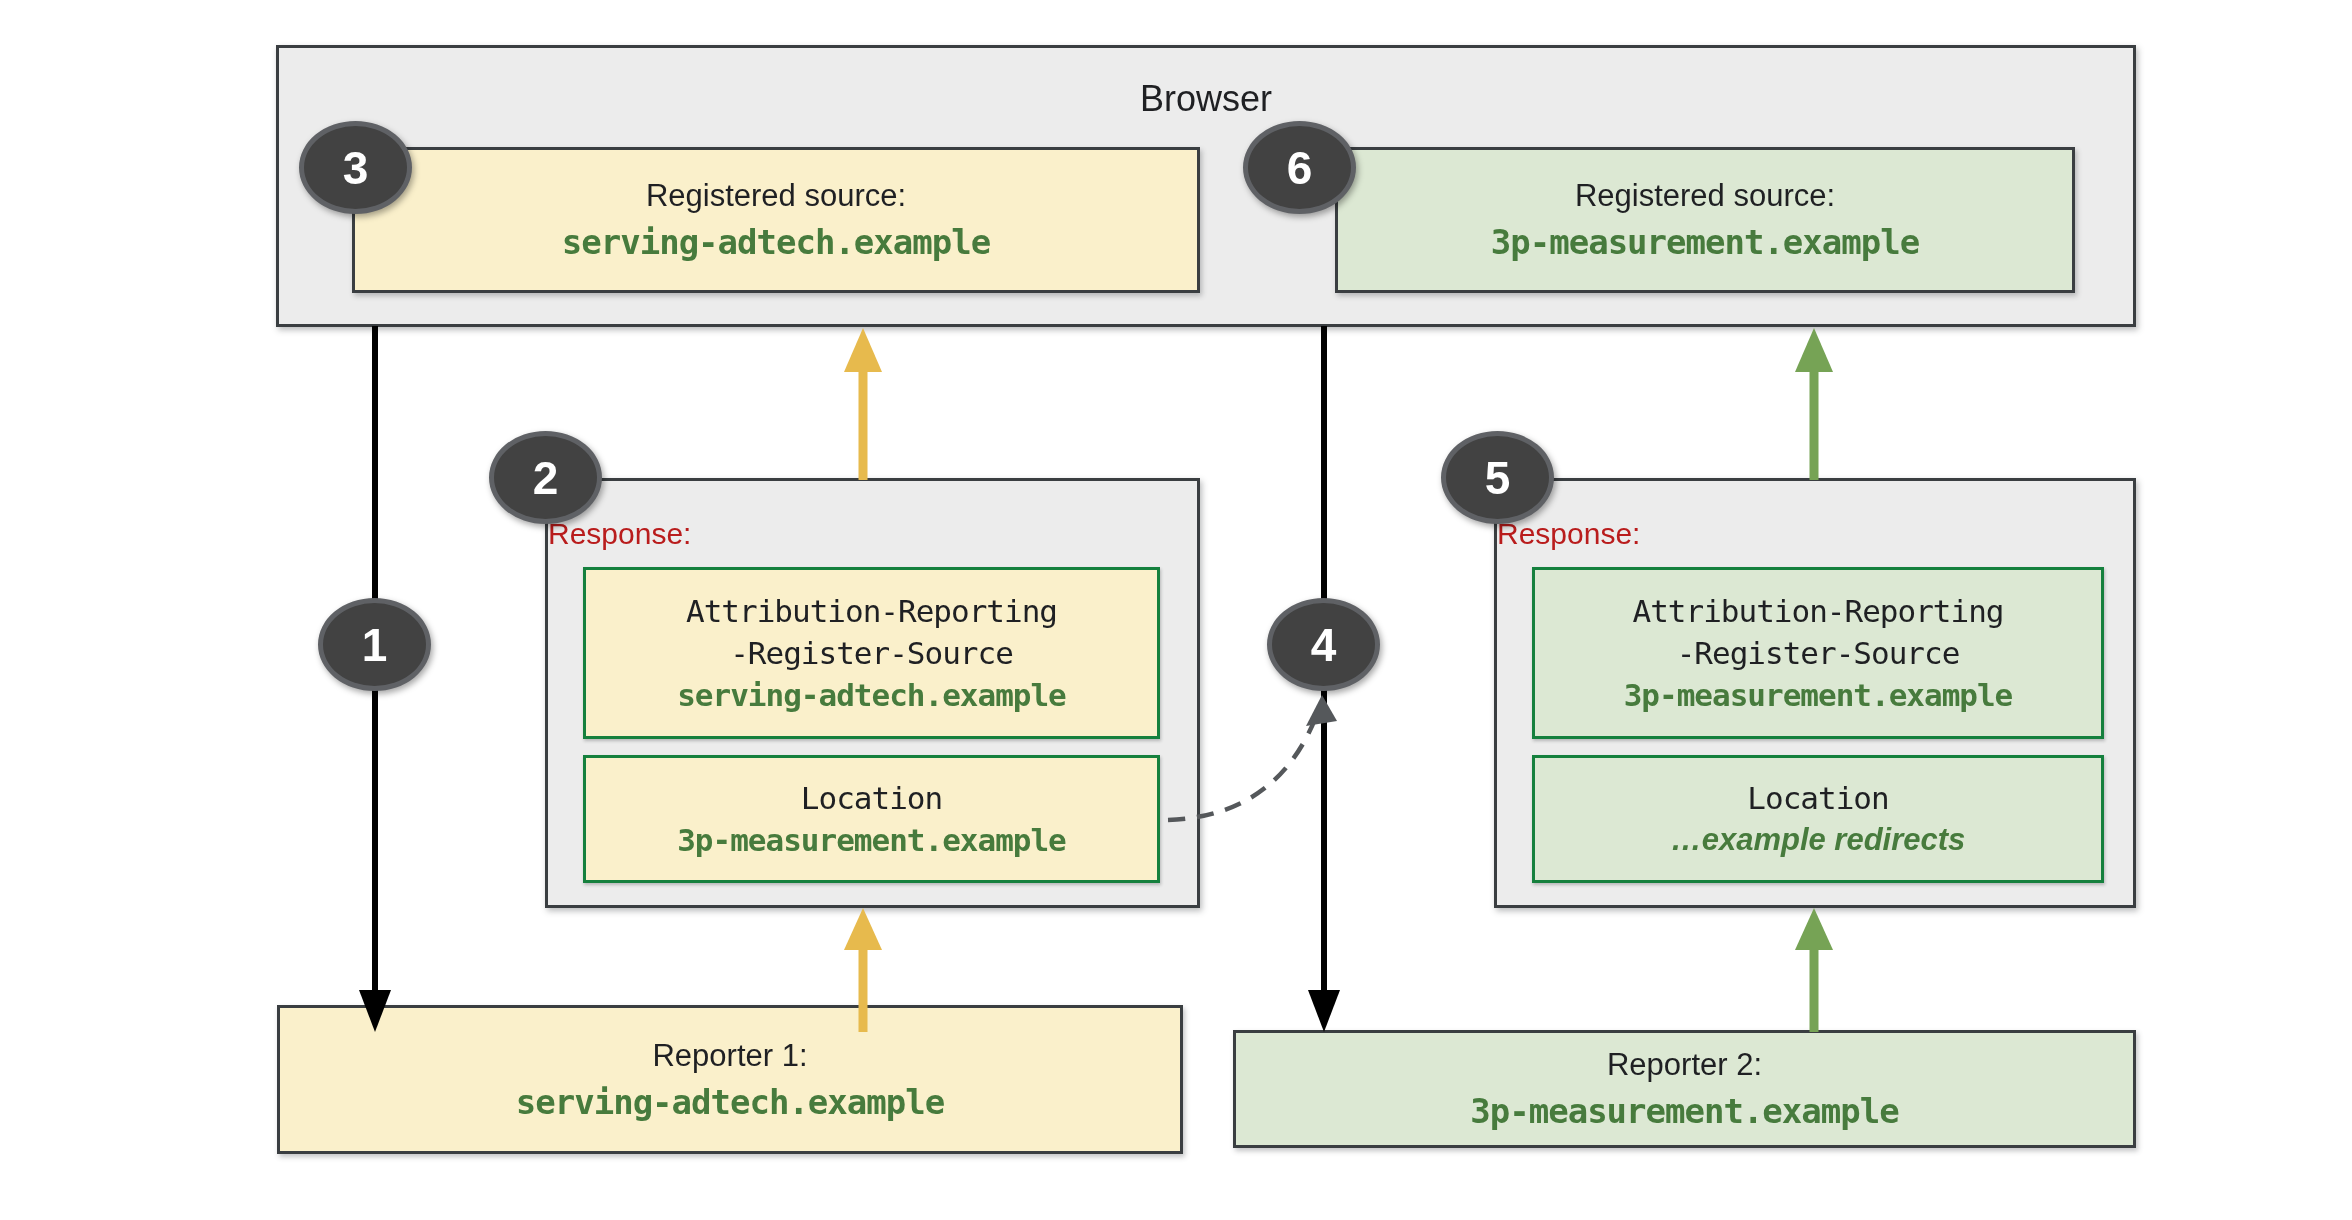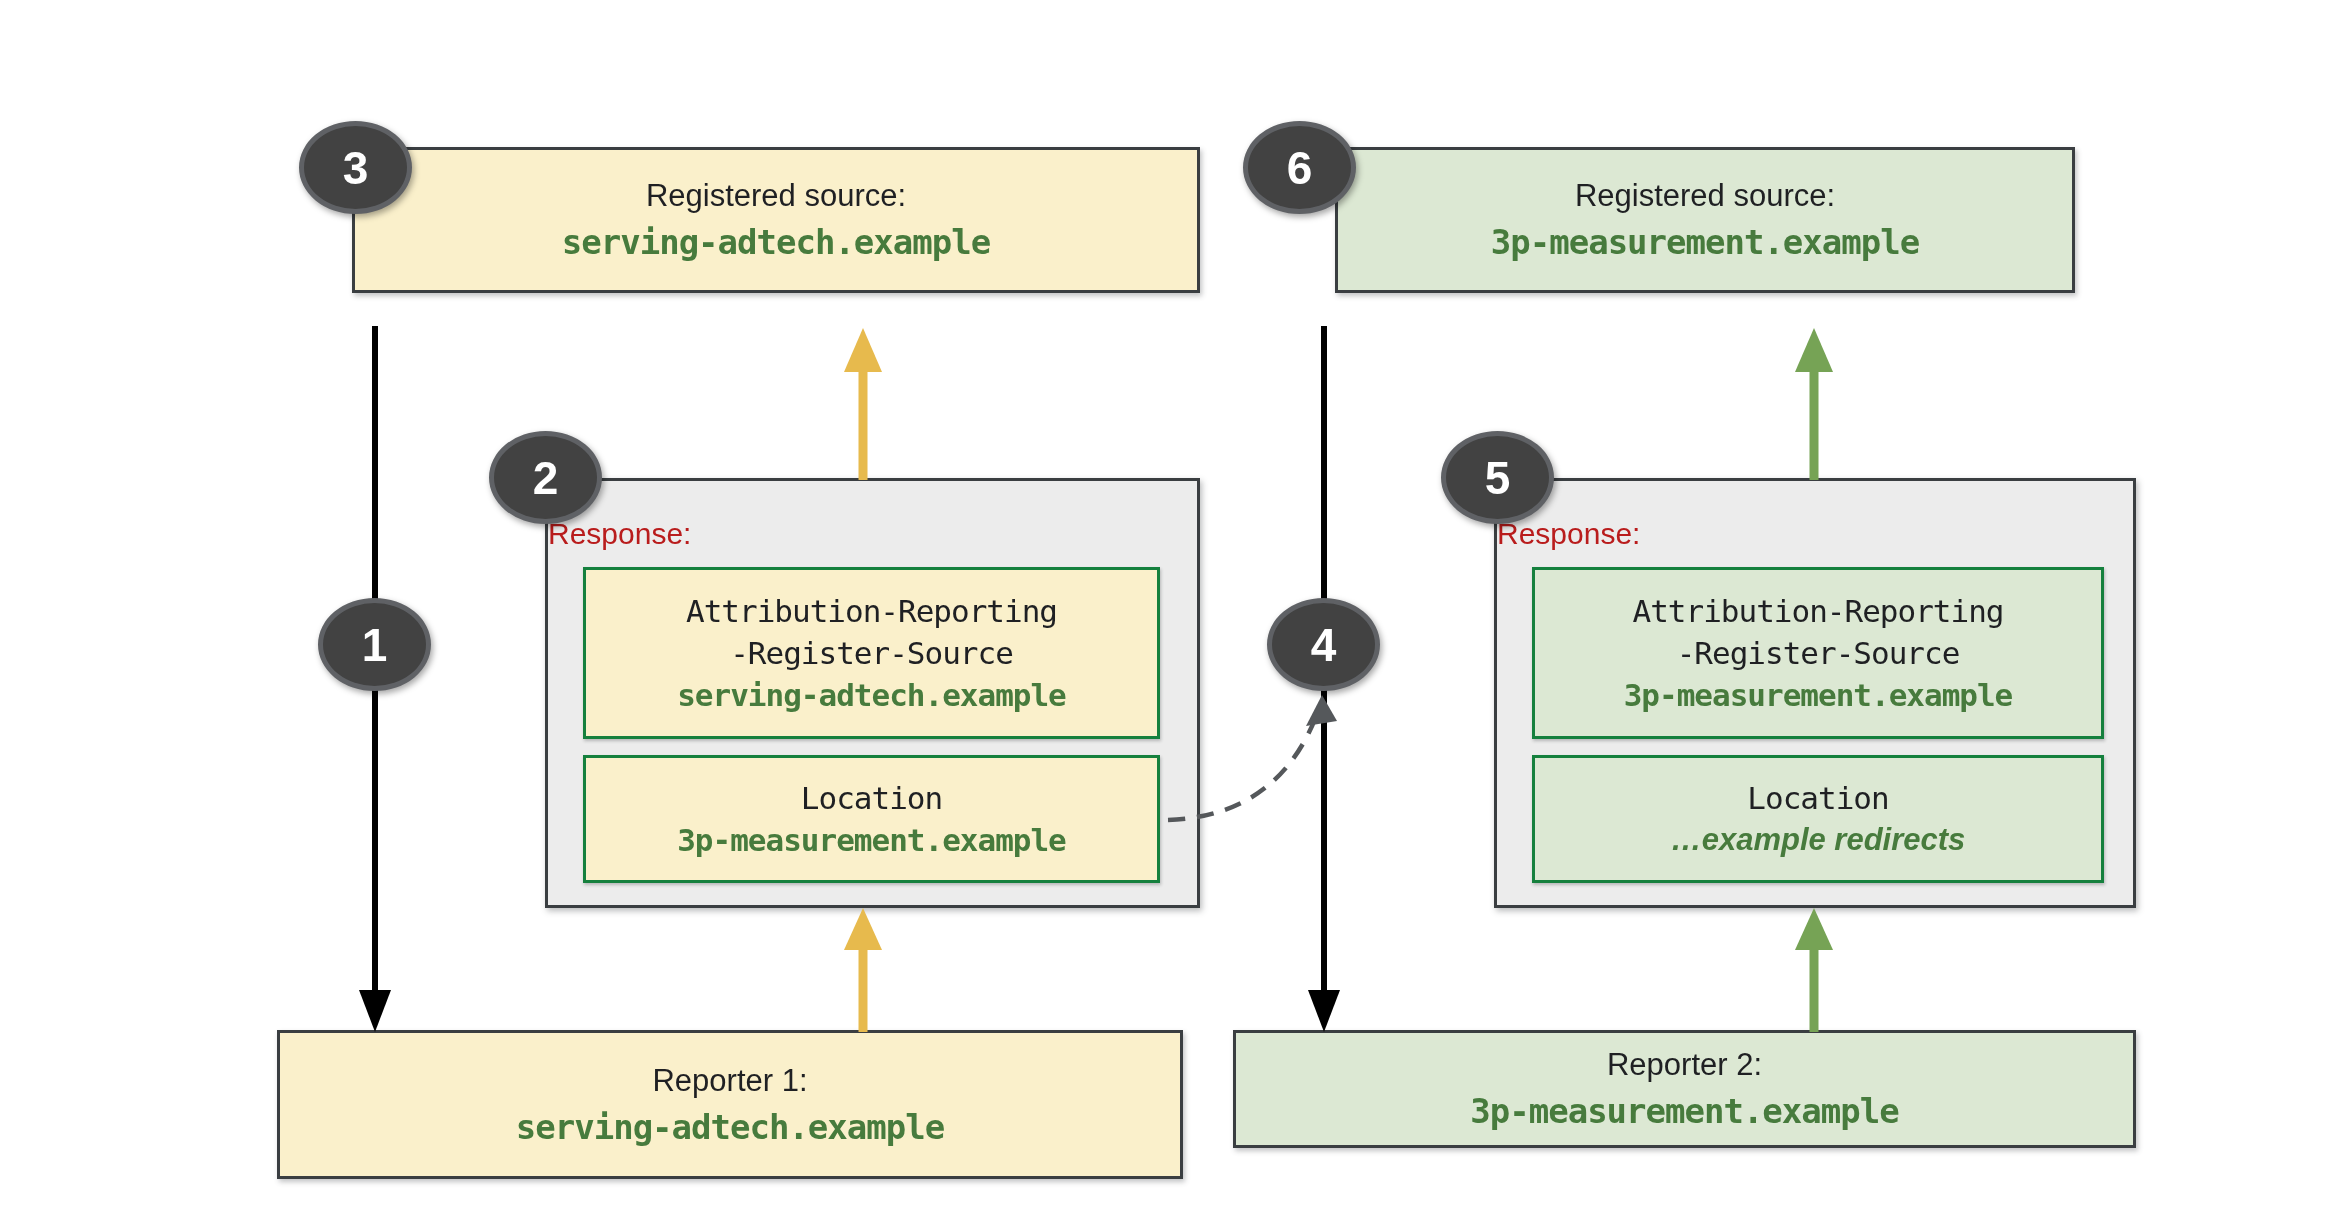--- a/index.html
+++ b/index.html
@@ -62,20 +62,23 @@
     z-index:30;
   }
   .arrow-layer{position:absolute;left:0;top:0;z-index:20;pointer-events:none;}
   .boxes-layer{z-index:10;}
 </style>
 </head>
 <body>
 
 <div class="canvas">
 
+  <div class="box outer boxes-layer" style="left:276px;top:45px;width:1860px;height:282px;">
+    <div class="browser-title">Browser</div>
+  </div>
 
   <div class="box srcbox fill-yellow boxes-layer" style="left:352px;top:147px;width:848px;height:146px;z-index:11;">
     <div class="label-sans">Registered source:</div>
     <div class="value-mono">serving-adtech.example</div>
   </div>
 
   <div class="box srcbox fill-green boxes-layer" style="left:1335px;top:147px;width:740px;height:146px;z-index:11;">
     <div class="label-sans">Registered source:</div>
     <div class="value-mono">3p-measurement.example</div>
   </div>
@@ -99,21 +102,21 @@
       <div>Attribution-Reporting</div>
       <div>-Register-Source</div>
       <div class="green-val">3p-measurement.example</div>
     </div>
     <div class="innerbox fill-green" style="left:35px;top:274px;width:572px;height:128px;">
       <div>Location</div>
       <div class="green-val italic-val">…example redirects</div>
     </div>
   </div>
 
-  <div class="box srcbox fill-yellow boxes-layer" style="left:277px;top:1030px;width:906px;height:149px;">
+  <div class="box srcbox fill-yellow boxes-layer" style="left:277px;top:1005px;width:906px;height:149px;">
     <div class="label-sans">Reporter 1:</div>
     <div class="value-mono">serving-adtech.example</div>
   </div>
 
   <div class="box srcbox fill-green boxes-layer" style="left:1233px;top:1030px;width:903px;height:118px;">
     <div class="label-sans">Reporter 2:</div>
     <div class="value-mono">3p-measurement.example</div>
   </div>
 
   <svg class="arrow-layer" width="2352" height="1220" viewBox="0 0 2352 1220">

